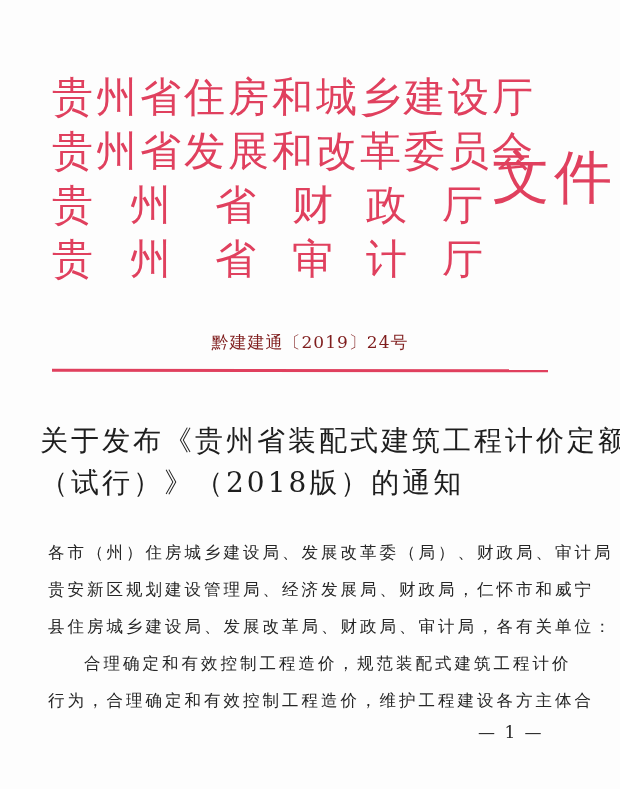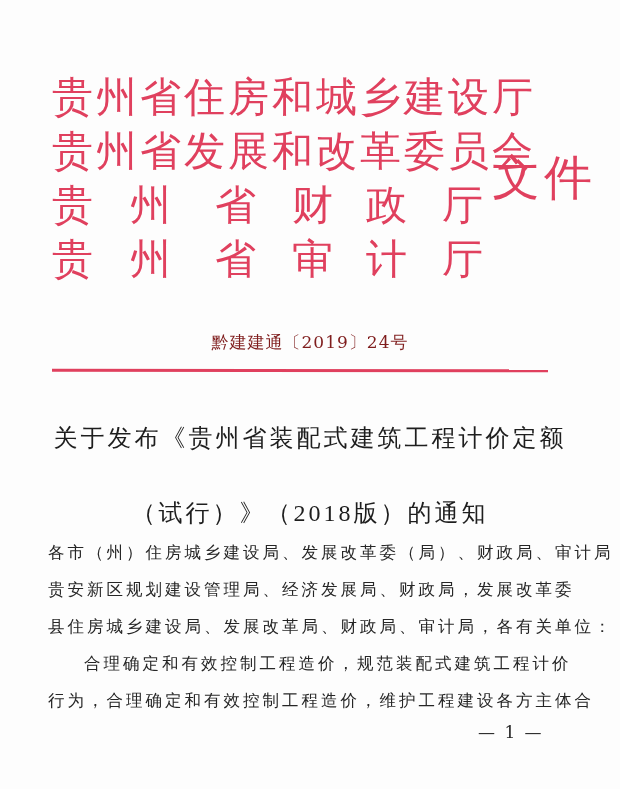--- a/index.html
+++ b/index.html
@@ -38,21 +38,21 @@
       font-weight: normal;
     }
     .agency-line.spaced span {
       display: inline-block;
     }
     .wenjian {
       position: absolute;
       left: 492px;
       top: 150px;
       color: #e0405e;
-      font-size: 48px;
+      font-size: 58px;
       line-height: 54px;
       white-space: nowrap;
     }
     .doc-number {
       position: absolute;
       left: 0;
       top: 331px;
       width: 620px;
       text-align: center;
       font-family: "DejaVu Serif", serif;
@@ -66,29 +66,29 @@
       top: 369px;
       width: 496px;
       height: 3px;
       background: #e0405e;
       transform: rotate(0.05deg);
     }
     .title {
       position: absolute;
       left: 40px;
       width: 540px;
-      text-align: center;
+      text-align: left;
       font-family: "DejaVu Serif", serif;
-      font-size: 24px;
+      font-size: 28px;
       color: #1e1e1e;
       letter-spacing: 3px;
       white-space: nowrap;
     }
     .title.l1 { top: 422px; }
-    .title.l2 { top: 497px; font-family: Liberation Serif, serif; }
+    .title.l2 { top: 464px; }
     .body-text {
       position: absolute;
       left: 48px;
       width: 530px;
       font-family: "DejaVu Serif", serif;
       font-size: 16.5px;
       color: #262626;
       letter-spacing: 3px;
       white-space: nowrap;
     }
@@ -132,20 +132,20 @@
   <div class="wenjian" style="letter-spacing:4px;">文件</div>
 
   <div class="doc-number">黔建建通〔2019〕24号</div>
 
   <div class="red-rule"></div>
 
   <div class="title l1">关于发布《贵州省装配式建筑工程计价定额</div>
   <div class="title l2">（试行）》（2018版）的通知</div>
 
   <div class="body-text" style="top:542px;">各市（州）住房城乡建设局、发展改革委（局）、财政局、审计局，</div>
-  <div class="body-text" style="top:579px;">贵安新区规划建设管理局、经济发展局、财政局，发展改革委</div>
+  <div class="body-text" style="top:579px;">贵安新区规划建设管理局、经济发展局、财政局，仁怀市和威宁</div>
   <div class="body-text" style="top:616px;">县住房城乡建设局、发展改革局、财政局、审计局，各有关单位：</div>
 
   <div class="body-text" style="top:653px; left:84px;">合理确定和有效控制工程造价，规范装配式建筑工程计价</div>
   <div class="body-text" style="top:690px;">行为，合理确定和有效控制工程造价，维护工程建设各方主体合</div>
 
   <div class="page-number">— 1 —</div>
 </div>
 
 </body></html>

